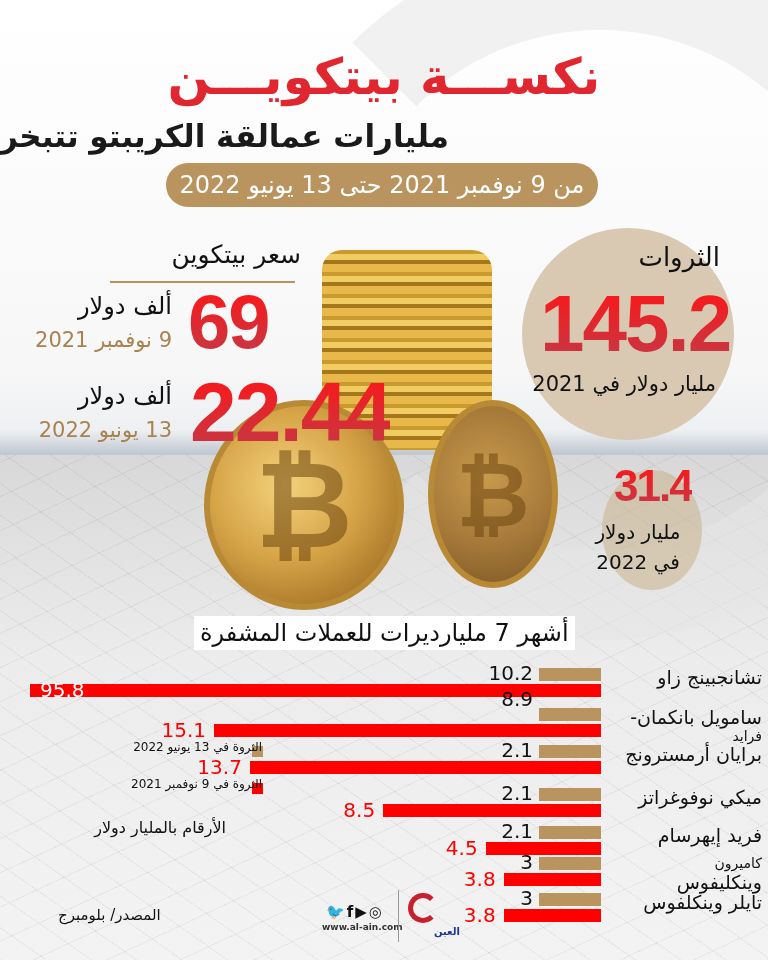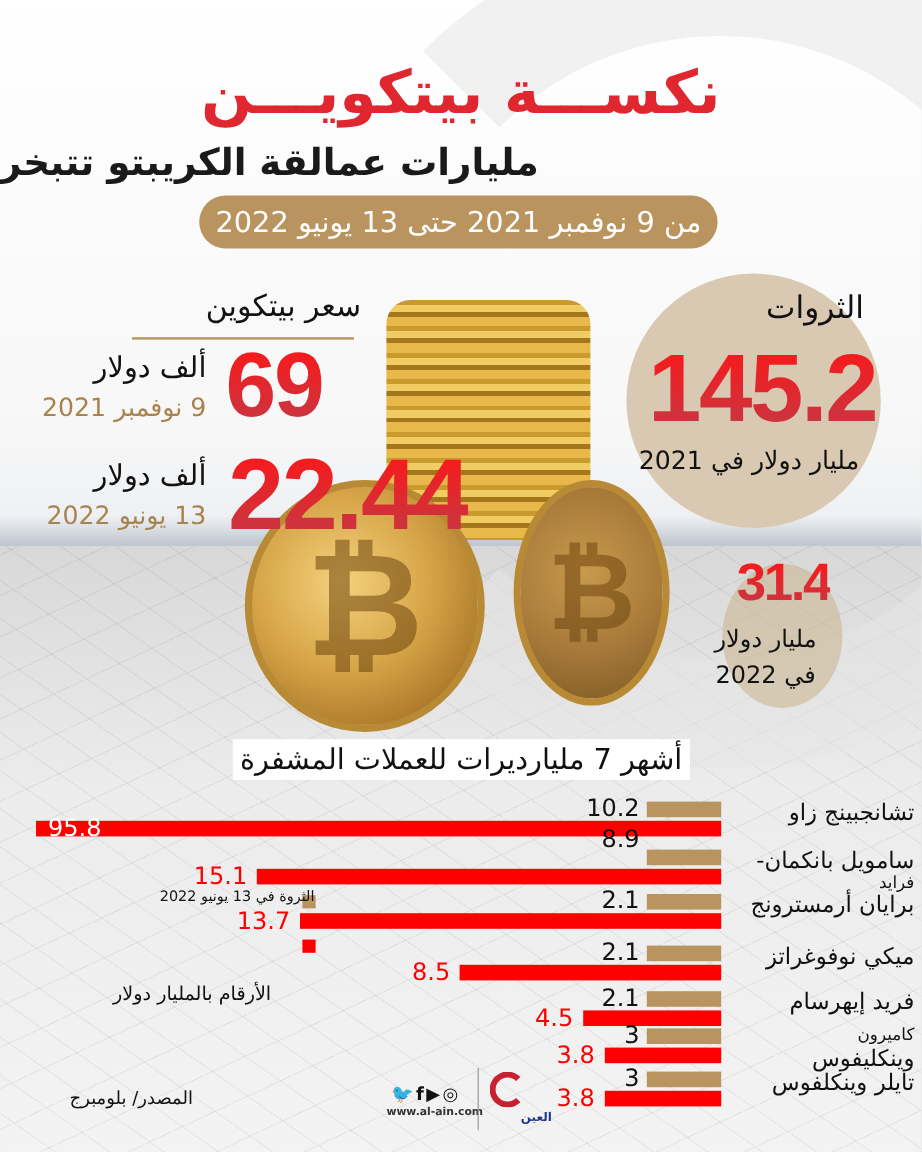--- a/index.html
+++ b/index.html
@@ -182,20 +182,21 @@
        <div class="name" style="top:891px;">
          <div class="">تايلر وينكلفوس</div>
          <div class=""></div>
        </div>
       </div>
     </div>
 
   <div class="legend-sw" style="left:252px;top:746px;background:#b9945e;"></div>
   <div class="legend-item" style="top:740px;">الثروة في 13 يونيو 2022</div>
   <div class="legend-sw" style="left:252px;top:783px;background:#ff0000;"></div>
+  <div class="legend-item" style="top:777px;">الثروة في 9 نوفمبر 2021</div>
   <div class="note">الأرقام بالمليار دولار</div>
 
   <div class="source">المصدر/ بلومبرج</div>
   <div class="social">
     <span>🐦</span><span style="font-weight:bold;">f</span><span>▶</span><span>◎</span>
   </div>
   <div class="site">www.al-ain.com</div>
   <div class="divider"></div>
   <div class="logo"></div>
   <div class="logo-text">العين</div>

